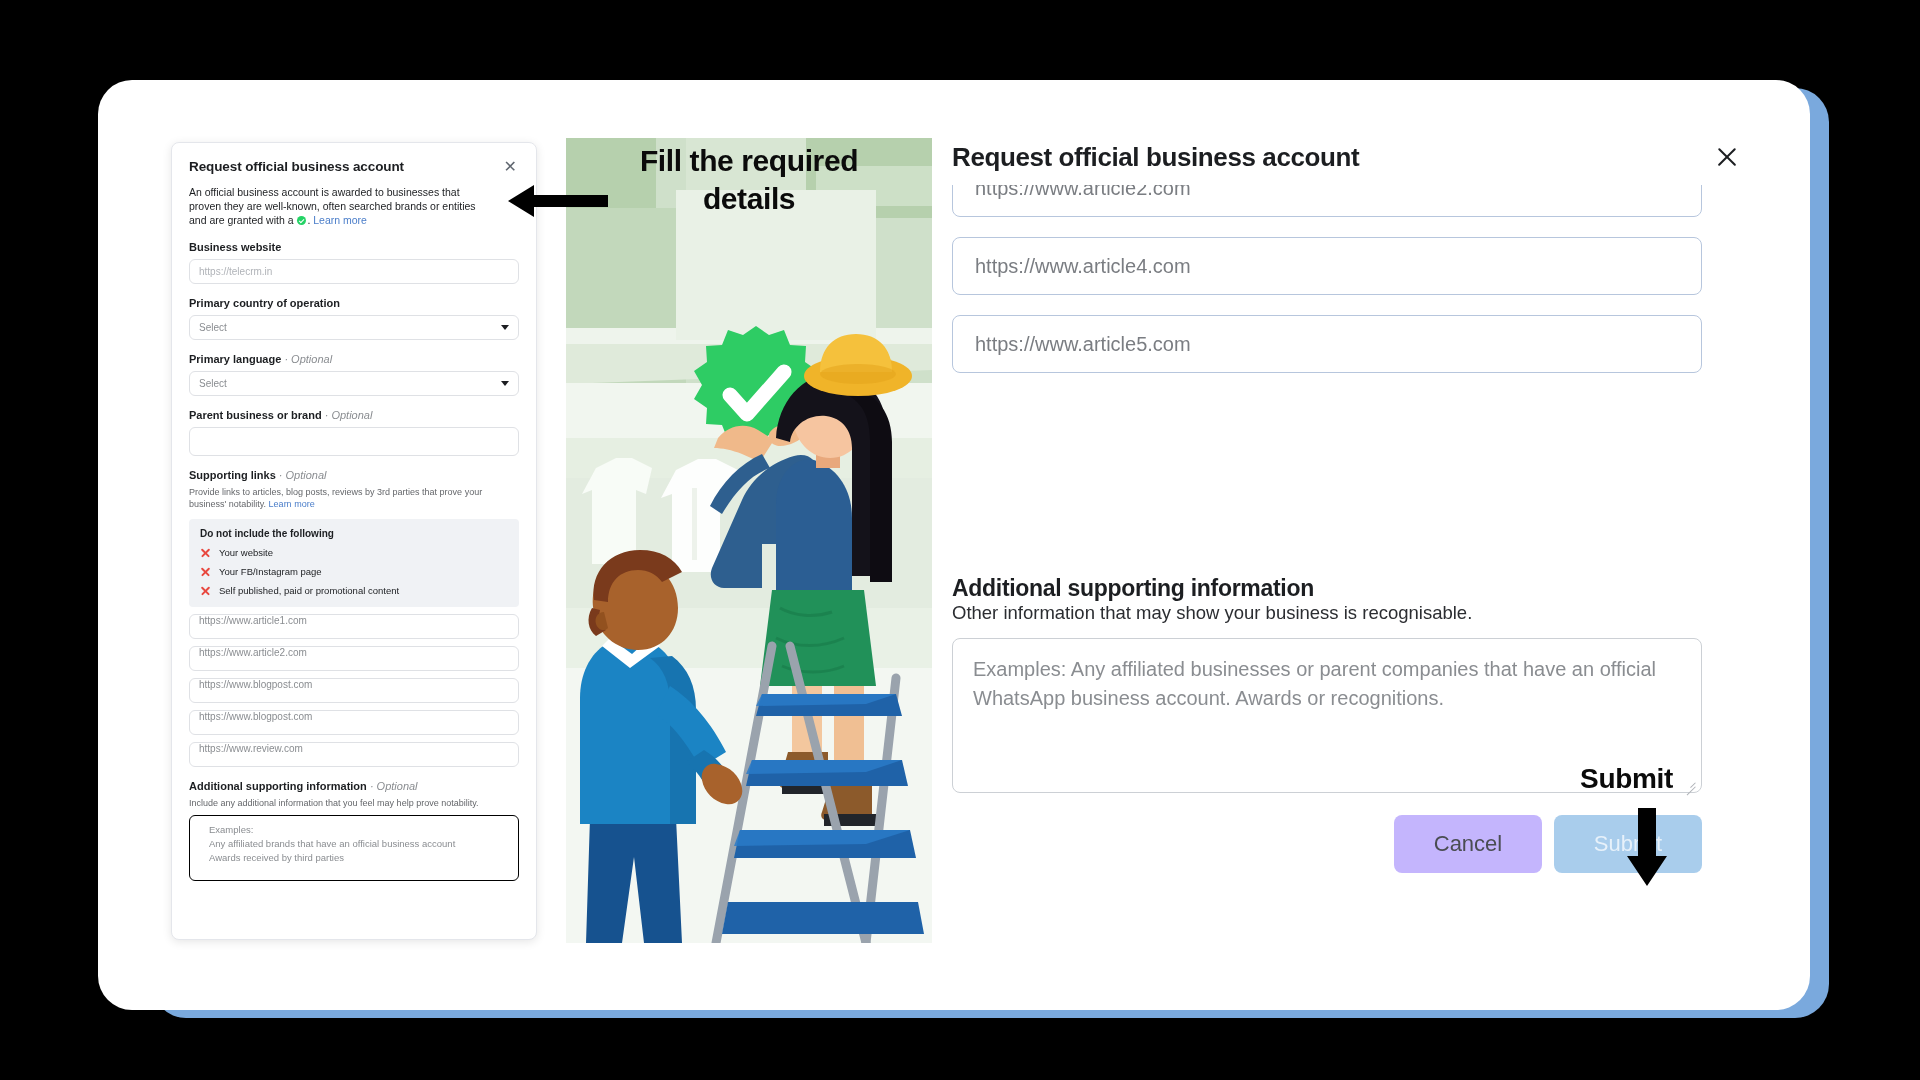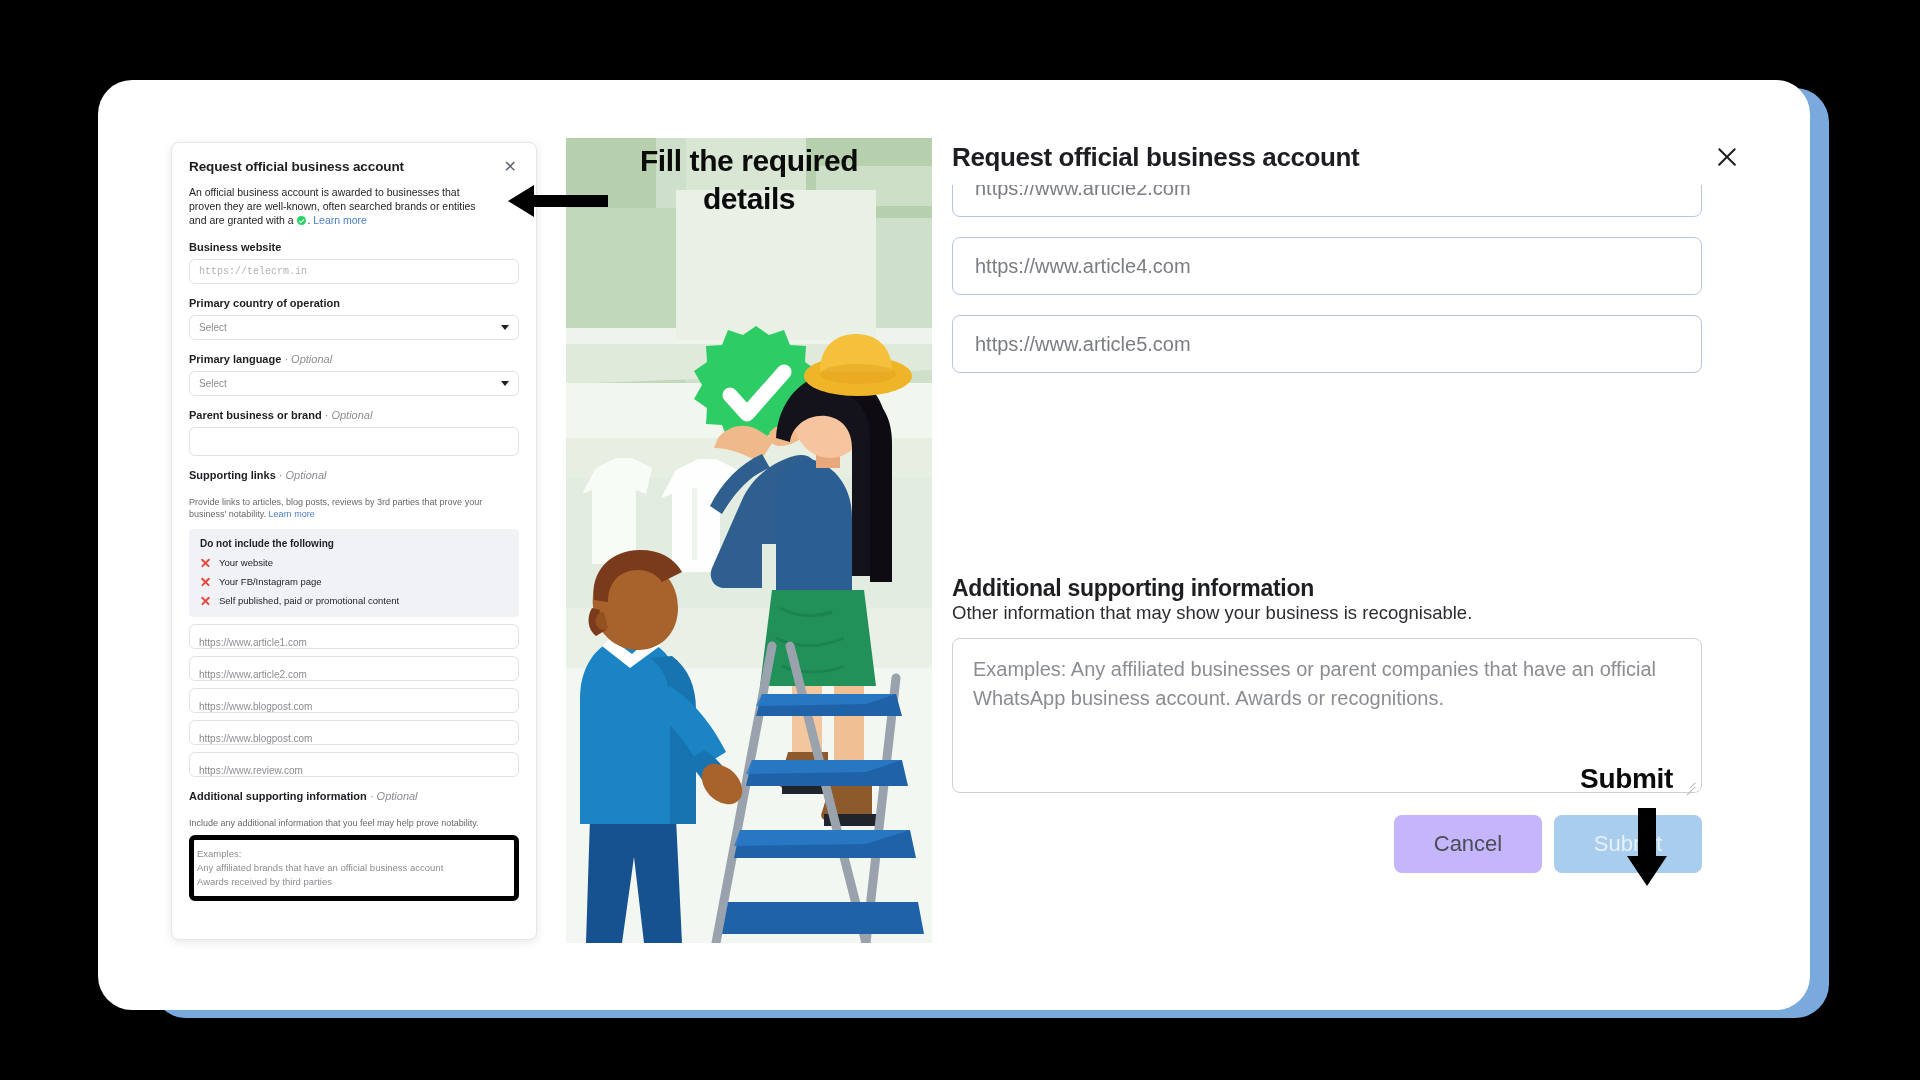--- a/index.html
+++ b/index.html
@@ -59,57 +59,57 @@
   }
   .link { color:#4a7dc9; }
   .lp-label {
     margin-top: 13px; font-size: 11px; font-weight:700; color:#1c1e21;
   }
   .lp-label .opt { font-weight: 400; color:#8a8d91;font-style:italic; }
   .lp-input {
     margin-top: 6px; height: 25px; width:100%;
     border:1px solid #dfe1e5; border-radius:6px;
     background:#fff; display:flex; align-items:center; padding:0 9px;
-    font-size:10px; color:#b0b3b8;font-family:Liberation Mono, monospace;
+    font-size:10px; color:#b0b3b8;
   }
   .lp-select {
     margin-top: 6px; height: 25px; width:100%;
     border:1px solid #dfe1e5; border-radius:6px;
     background:#fff; display:flex; align-items:center; justify-content:space-between;
     padding:0 9px; font-size:10px; color:#8a8d91;
   }
   .caret {
     width:0;height:0;border-left:4px solid transparent;border-right:4px solid transparent;
     border-top:5px solid #1c1e21;
   }
-  .lp-subdesc { margin-top:15px; font-size:9px; line-height:1.35; color:#65676b; }
+  .lp-subdesc { margin-top:5px; font-size:9px; line-height:1.35; color:#65676b; }
   .warn-box {
     margin-top: 9px; background:#f0f2f5; border-radius:4px;
     padding: 9px 11px 11px 11px;
   }
   .warn-title { font-size:10px; font-weight:700; color:#1c1e21; }
   .warn-row { display:flex; align-items:center; gap:8px; margin-top:8px; }
   .x-icon { width:11px; height:11px; position:relative; flex:none; }
   .x-icon::before, .x-icon::after {
     content:""; position:absolute; left:0; top:4.6px; width:11px; height:1.6px;
     background:#e8483f; border-radius:1px;
   }
   .x-icon::before { transform: rotate(45deg); }
   .x-icon::after  { transform: rotate(-45deg); }
   .warn-text { font-size:9.5px; color:#1c1e21; }
   .lp-linkrow {
     margin-top:7px; height:25px; width:100%;
     border:1px solid #dfe1e5; border-radius:6px;
-    display:flex; align-items:flex-end; padding:0 9px;
+    display:flex; align-items:flex-start; padding:0 9px;
     font-size:10px; color:#8a8d91;
   }
   .lp-textarea {
     margin-top:6px; height:66px; width:100%;
-    border:5px solid #000000; border-radius:6px;
-    padding:7px 3px; font-size:9.5px; line-height:1.45; color:#8a8d91;
+    border:1px solid #000000; border-radius:6px;
+    padding:7px 19px; font-size:9.5px; line-height:1.45; color:#8a8d91;
   }
 
   
   .illus {
     position:absolute; left:566px; top:122px;
     width: 366px; height: 805px;
     overflow:hidden;
     background:#dfe9dc;
   }
   .illus svg { display:block; width:100%; height:100%; }

